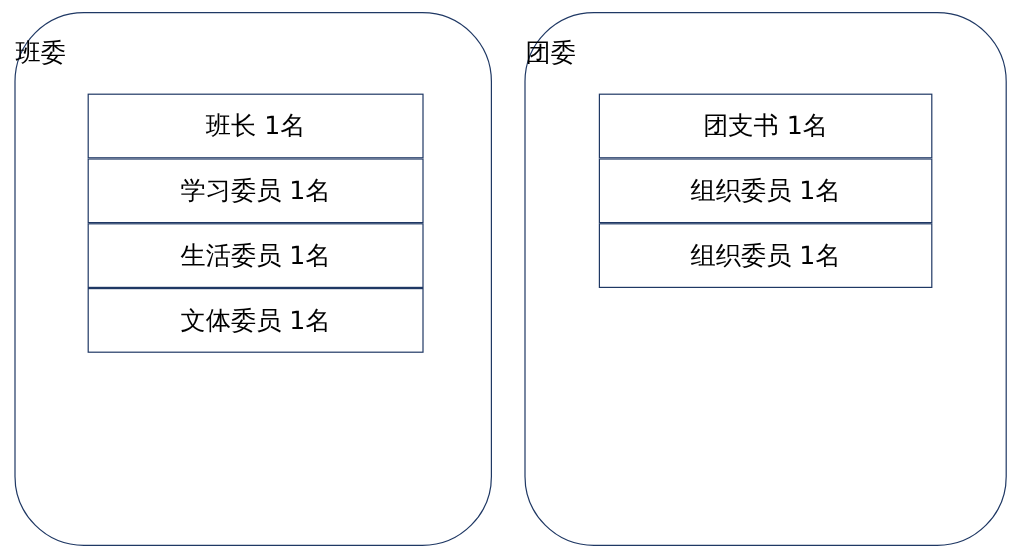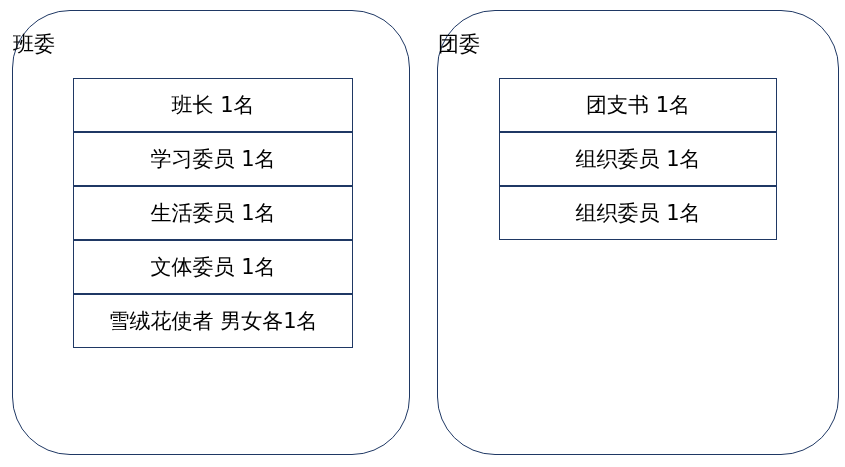--- a/index.html
+++ b/index.html
@@ -67,21 +67,20 @@
 
 <div class="canvas">
 
   <div class="panel left">
     <div class="panel-title">班委</div>
     <div class="items">
       <div class="role-box">班长 1名</div>
       <div class="role-box">学习委员 1名</div>
       <div class="role-box">生活委员 1名</div>
       <div class="role-box">文体委员 1名</div>
-      <div class="role-box">雪绒花使者 男女各1名</div>
     </div>
   </div>
 
   <div class="panel right">
     <div class="panel-title">团委</div>
     <div class="items">
       <div class="role-box">团支书 1名</div>
       <div class="role-box">组织委员 1名</div>
       <div class="role-box">组织委员 1名</div>
     </div>

